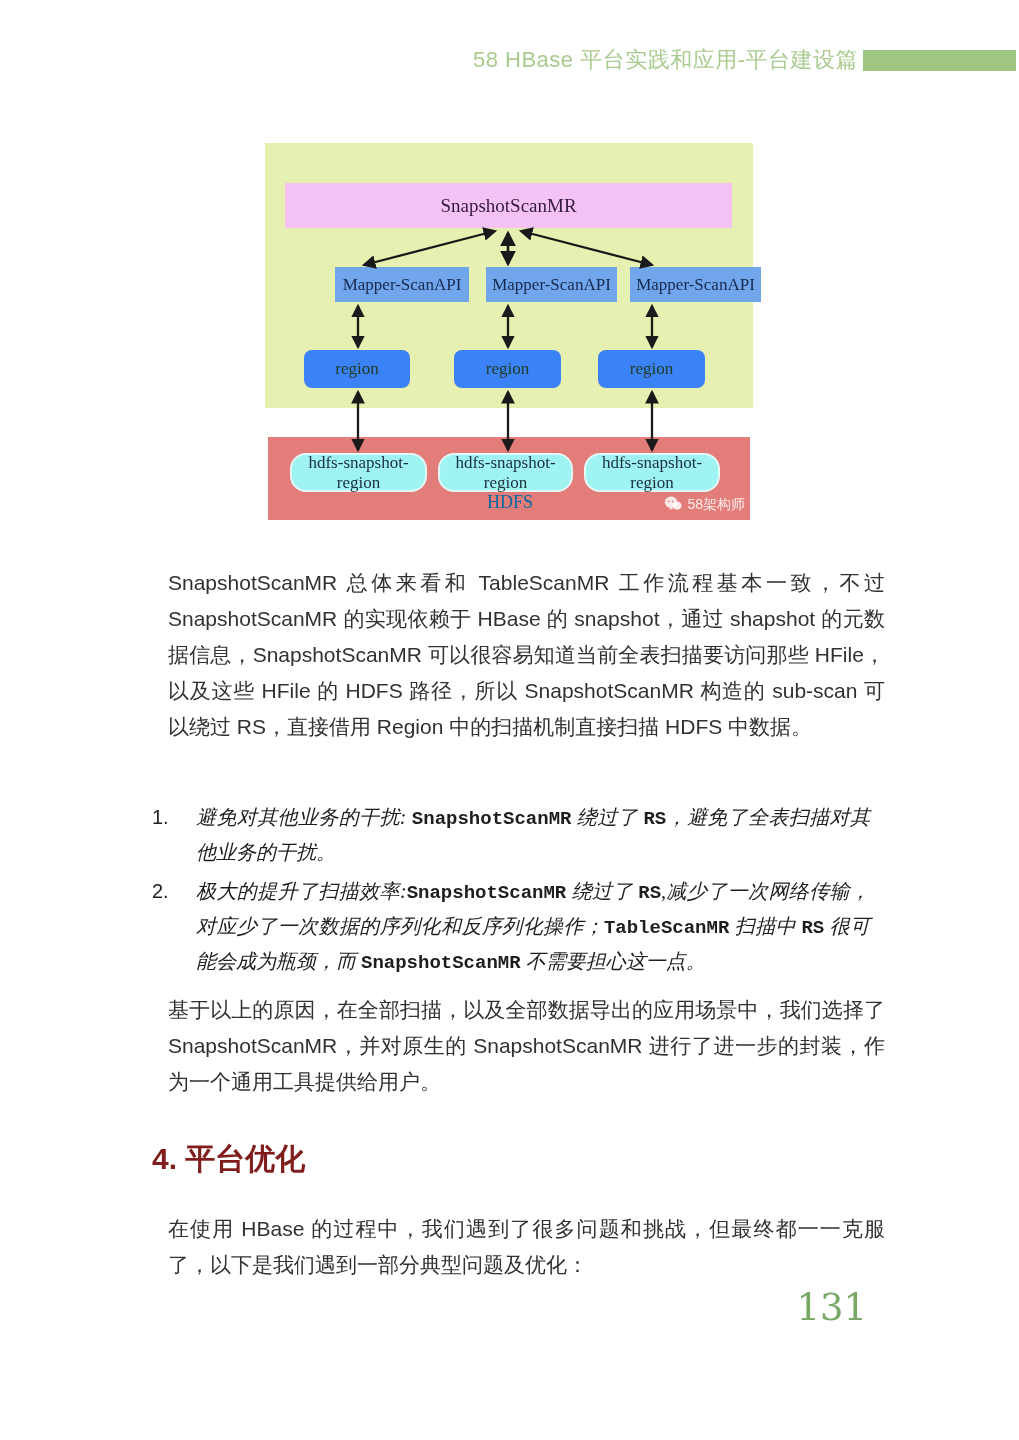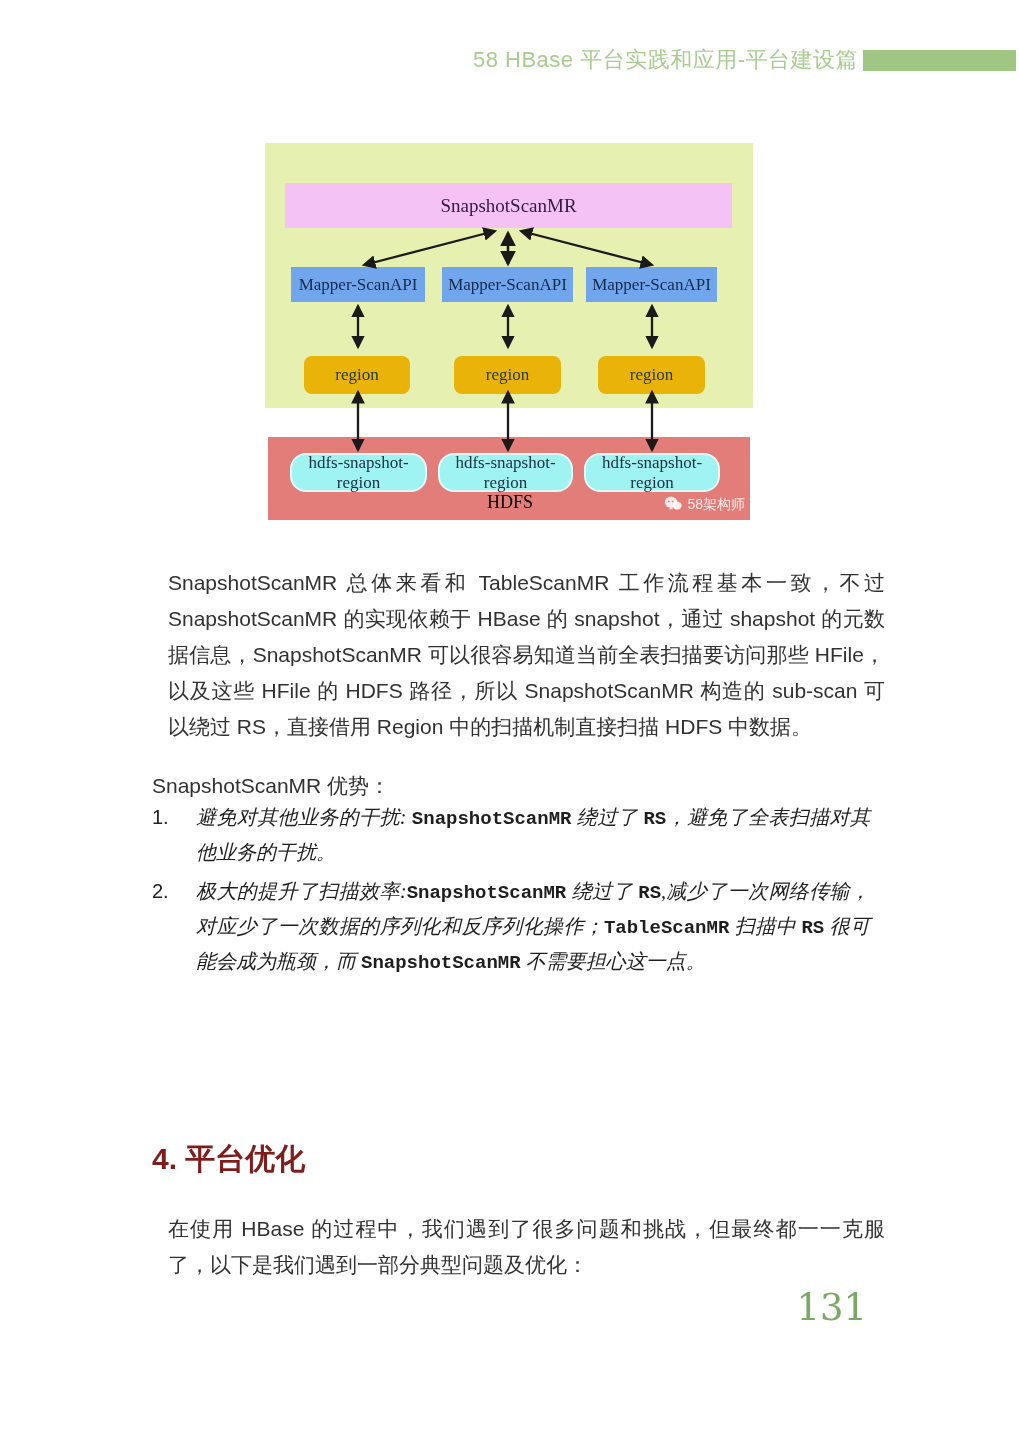--- a/index.html
+++ b/index.html
@@ -31,37 +31,37 @@
     position: absolute; left: 0; top: 8px; width: 488px; text-align: center;
     font-family: "Liberation Serif", "DejaVu Serif", serif;
     font-size: 31px; color: #b5402a;
   }
   .dg-box {
     position: absolute; display: flex; align-items: center; justify-content: center;
     font-family: "Liberation Serif", "DejaVu Serif", serif;
     text-align: center;
   }
   .dg-snapshot { left: 20px; top: 43px; width: 447px; height: 45px; background: #f5c2f5; font-size: 19px; color: #331a3f; }
-  .dg-mapper { top: 127px; height: 35px; background: #72a6ec; font-size: 17px; color: #16294e; }
+  .dg-mapper { top: 127px; height: 35px; background: #72a6ec; font-size: 17px; color: #16294e; margin-left: 44px; }
   .dg-mapper.m1 { left: 26px;  width: 134px; }
   .dg-mapper.m2 { left: 177px; width: 131px; }
   .dg-mapper.m3 { left: 321px; width: 131px; }
-  .dg-region { top: 216px; height: 38px; background: #eab308; border-radius: 8px; font-size: 17px; color: #233c23; }
+  .dg-region { top: 210px; height: 38px; background: #3b82f6; border-radius: 8px; font-size: 17px; color: #233c23; }
   .dg-region.r1 { left: 39px;  width: 106px; }
   .dg-region.r2 { left: 189px; width: 107px; }
   .dg-region.r3 { left: 333px; width: 107px; }
   .dg-hdfs-band { position: absolute; left: 3px; top: 297px; width: 482px; height: 83px; background: #e37d7a; }
   .dg-cyan { top: 313px; height: 39px; background: #9ff3f1; border: 2px solid #e3f9f8; border-radius: 16px; font-size: 17px; color: #1c2f3f; }
   .dg-cyan.c1 { left: 25px;  width: 137px; }
   .dg-cyan.c2 { left: 173px; width: 135px; }
   .dg-cyan.c3 { left: 319px; width: 136px; }
   .dg-hdfs-label {
     position: absolute; left: 0; top: 352px; width: 490px; text-align: center;
     font-family: "Liberation Serif", "DejaVu Serif", serif;
-    font-size: 18px; color: #000000;
+    font-size: 18px; color: #0369a1;
   }
   .dg-watermark {
     position: absolute; right: 10px; top: 356px;
     display: flex; align-items: center; gap: 5px;
     color: rgba(255,255,255,0.85); font-size: 14px;
   }
   .dg-arrows { position: absolute; left: 0; top: 0; pointer-events: none; }
 
   
   .para {
@@ -152,33 +152,33 @@
       <line x1="387" y1="166" x2="387" y2="207" stroke="#1a1a1a" stroke-width="2.3" marker-start="url(#ahs)" marker-end="url(#ahe)"></line>
 
       <line x1="93" y1="252" x2="93" y2="310" stroke="#1a1a1a" stroke-width="2.3" marker-start="url(#ahs)" marker-end="url(#ahe)"></line>
       <line x1="243" y1="252" x2="243" y2="310" stroke="#1a1a1a" stroke-width="2.3" marker-start="url(#ahs)" marker-end="url(#ahe)"></line>
       <line x1="387" y1="252" x2="387" y2="310" stroke="#1a1a1a" stroke-width="2.3" marker-start="url(#ahs)" marker-end="url(#ahe)"></line>
     </svg>
   </div>
 
   <p class="para" id="para1">SnapshotScanMR 总体来看和 TableScanMR 工作流程基本一致，不过 SnapshotScanMR 的实现依赖于 HBase 的 snapshot，通过 shapshot 的元数据信息，SnapshotScanMR 可以很容易知道当前全表扫描要访问那些 HFile，以及这些 HFile 的 HDFS 路径，所以 SnapshotScanMR 构造的 sub-scan 可以绕过 RS，直接借用 Region 中的扫描机制直接扫描 HDFS 中数据。</p>
 
-  <div class="adv-title">SnapshotScanMR 优势：</div>
 
   <ol class="adv-list">
     <li class="adv-item">
       <span class="adv-num">1.</span>
       <span class="adv-text"><span>避免对其他业务的干扰: </span><span class="mono-em">SnapshotScanMR</span><span> 绕过了 </span><span class="mono-em">RS</span><span>，避免了全表扫描对其他业务的干扰。</span></span>
     </li>
     <li class="adv-item">
       <span class="adv-num">2.</span>
       <span class="adv-text"><span>极大的提升了扫描效率:</span><span class="mono-em">SnapshotScanMR</span><span> 绕过了 </span><span class="mono-em">RS</span><span>,减少了一次网络传输，对应少了一次数据的序列化和反序列化操作；</span><span class="mono-em">TableScanMR</span><span> 扫描中 </span><span class="mono-em">RS</span><span> 很可能会成为瓶颈，而 </span><span class="mono-em">SnapshotScanMR</span><span> 不需要担心这一点。</span></span>
     </li>
   </ol>
 
+  <p class="para" id="para2">基于以上的原因，在全部扫描，以及全部数据导出的应用场景中，我们选择了 SnapshotScanMR，并对原生的 SnapshotScanMR 进行了进一步的封装，作为一个通用工具提供给用户。</p>
 
   <h2 class="section-heading">4. 平台优化</h2>
 
   <p class="para" id="section-para">在使用 HBase 的过程中，我们遇到了很多问题和挑战，但最终都一一克服了，以下是我们遇到一部分典型问题及优化：</p>
 
   <div class="page-number">131</div>
 
 </div>
 
 </body></html>

